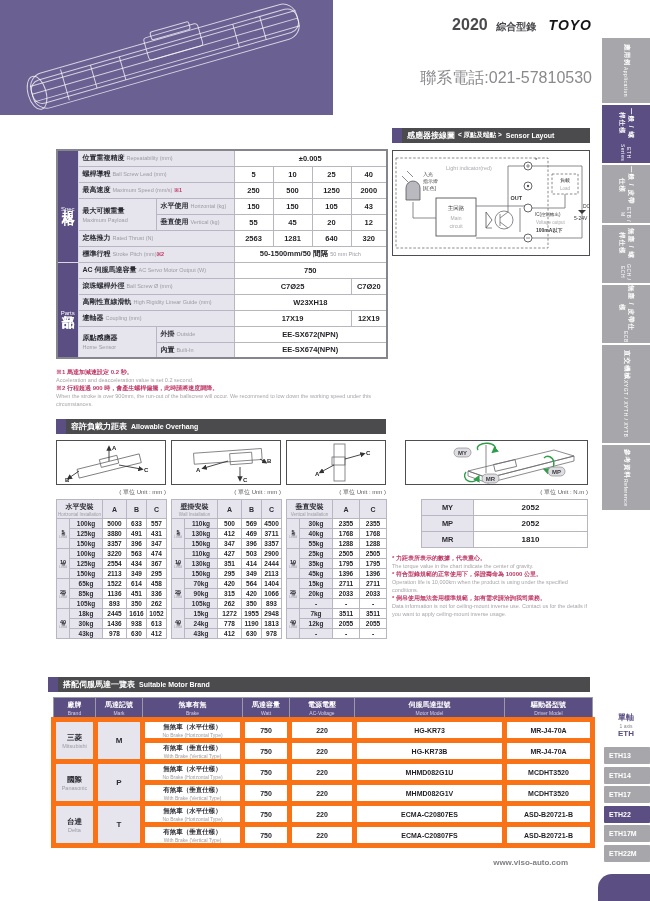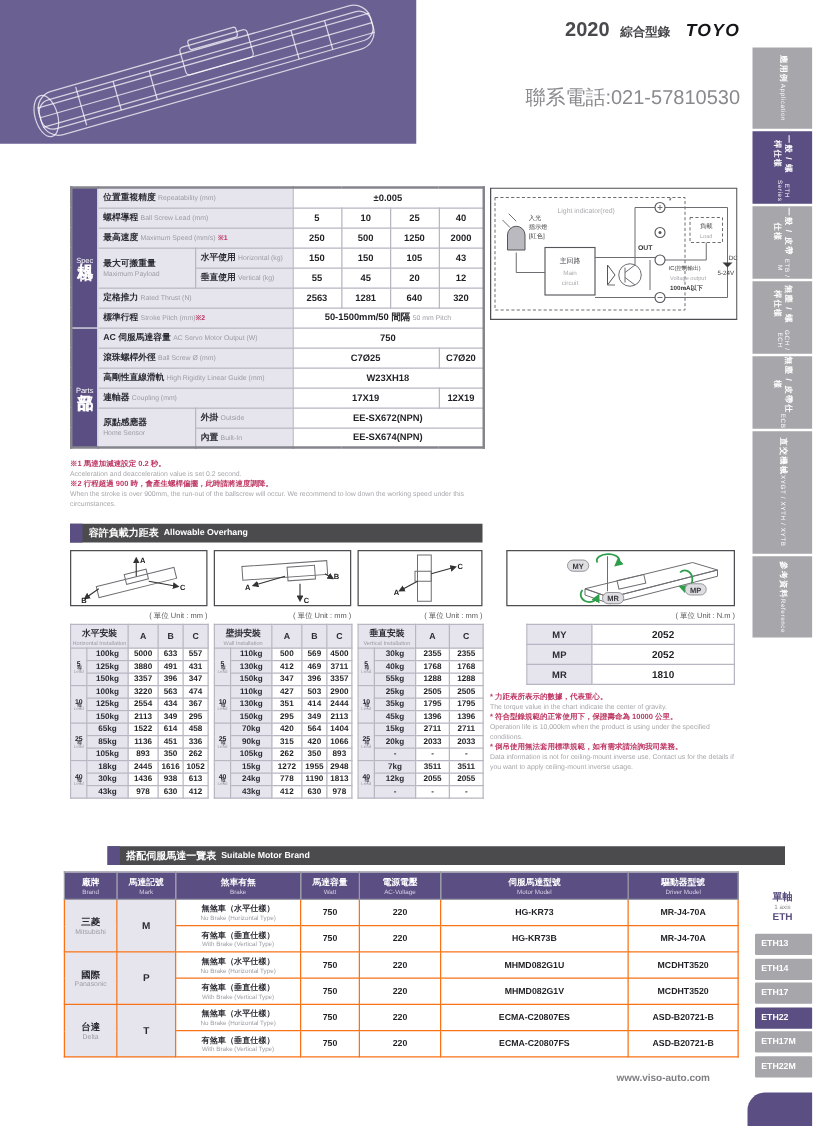--- a/index.html
+++ b/index.html
@@ -82,21 +82,21 @@
   .static-table { position:absolute; left:421px; top:499px; width:167px; border-collapse:collapse; border:1.5px solid #85858d; }
   .static-table td { border:1px solid #b7b6c2; height:16px; text-align:center; font-weight:bold; }
   .static-table .sl { background:#e6e5ee; width:52px; font-size:7.5px; color:#2b2b33; }
   .static-table .sv { background:#fff; font-size:8px; color:#1f1f24; }
 
   
   .motor-table { position:absolute; left:51px; top:697px; width:539px; border-collapse:collapse; table-layout:fixed; border:1.5px solid #77777e; }
   .motor-table th { background:#5a4e82; color:#fff; border:1px solid #9a99a6; height:22px; }
   .motor-table th .zh { display:block; font-size:7px; font-weight:bold; }
   .motor-table th .en { display:block; font-size:5px; font-weight:normal; color:#d7d2e6; }
-  .motor-table td { border:1px solid #f97316; height:21px; text-align:center; vertical-align:middle; }
+  .motor-table td { border:5px solid #f97316; height:21px; text-align:center; vertical-align:middle; }
   .motor-table .mbrand { background:#e6e5ee; }
   .mbrand .zh { display:block; font-size:7.5px; font-weight:bold; color:#2b2b33; }
   .mbrand .en { display:block; font-size:5.5px; color:#9b9ba3; }
   .motor-table .mmark { background:#e6e5ee; font-size:8px; font-weight:bold; color:#2b2b33; }
   .motor-table .mbrake { background:#fff; }
   .mbrake .zh { display:block; font-size:6.5px; font-weight:bold; color:#2b2b33; }
   .mbrake .en { display:block; font-size:5px; color:#9b9ba3; }
   .motor-table .mval { background:#fff; font-size:7px; font-weight:bold; color:#1f1f24; }
 
   
@@ -278,20 +278,26 @@
   </tbody>
     </table>
 
   <div class="notes" style="left:56px; top:368px; width:330px;">
     <div class="nzh">※1 馬達加減速設定 0.2 秒。</div>
     <div class="nen">Acceleration and deacceleration value is set 0.2 second.</div>
     <div class="nzh">※2 行程超過 900 時，會產生螺桿偏擺，此時請將速度調降。</div>
     <div class="nen">When the stroke is over 900mm, the run-out of the ballscrew will occur. We recommend to low down the working speed under this circumstances.</div>
   </div>
 
+  <div class="section-bar" style="left:392px; top:128px; width:198px;">
+    <span class="sq"></span>
+    <span class="zh">感應器接線圖</span>
+    <span class="mid">&lt; 原點及端點 &gt;</span>
+    <span class="en">Sensor Layout</span>
+  </div>
 
   <div style="position:absolute; left:392px; top:150px;">
     <svg width="198" height="106" viewBox="0 0 198 106">
       <rect x="1" y="1" width="196" height="104" fill="#fff"></rect>
       <rect class="dash" x="4" y="8" width="152" height="90"></rect>
       <line class="thin" x1="10" y1="26" x2="16" y2="32"></line>
       <line class="thin" x1="15" y1="21" x2="21" y2="27"></line>
       <path d="M14 38 a7 7 0 0 1 14 0 v12 h-14 z" fill="#b9b9bf" stroke="#55555a" stroke-width="0.8"></path>
       <text x="31" y="26" font-size="5" fill="#3a3a3e">入光</text>
       <text x="31" y="33" font-size="5" fill="#3a3a3e">指示燈</text>
@@ -779,21 +785,21 @@
 
   <div class="notes" style="left:392px; top:554px; width:197px;">
     <div class="nzh">* 力距表所表示的數據，代表重心。</div>
     <div class="nen">The torque value in the chart indicate the center of gravity.</div>
     <div class="nzh">* 符合型錄規範的正常使用下，保證壽命為 10000 公里。</div>
     <div class="nen">Operation life is 10,000km when the product is using under the specified conditions.</div>
     <div class="nzh">* 倒吊使用無法套用標準規範，如有需求請洽詢我司業務。</div>
     <div class="nen">Data information is not for ceiling-mount inverse use. Contact us for the details if you want to apply ceiling-mount inverse usage.</div>
   </div>
 
-  <div class="section-bar" style="left:48px; top:677px; width:542px;margin-left:38px;">
+  <div class="section-bar" style="left:48px; top:677px; width:542px;">
     <span class="sq"></span>
     <span class="zh">搭配伺服馬達一覽表</span>
     <span class="en">Suitable Motor Brand</span>
   </div>
 
   <table class="motor-table">
       <colgroup>
         <col style="width:42px">
         <col style="width:47px">
         <col style="width:100px">

